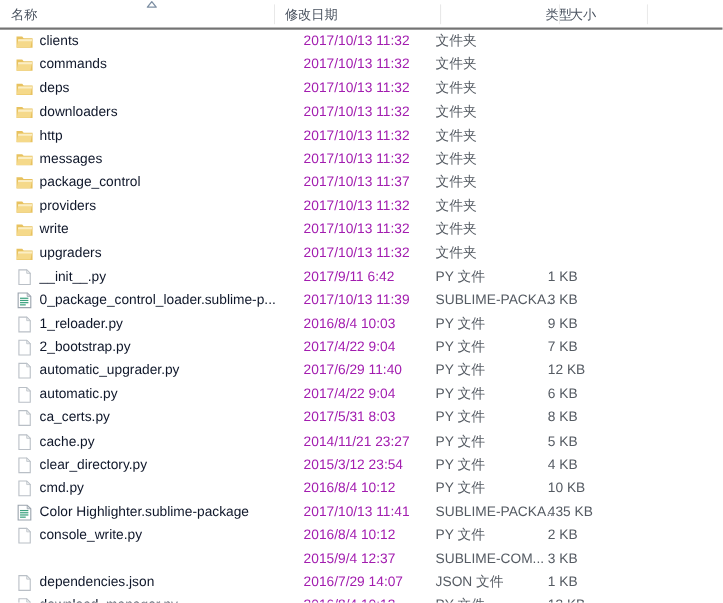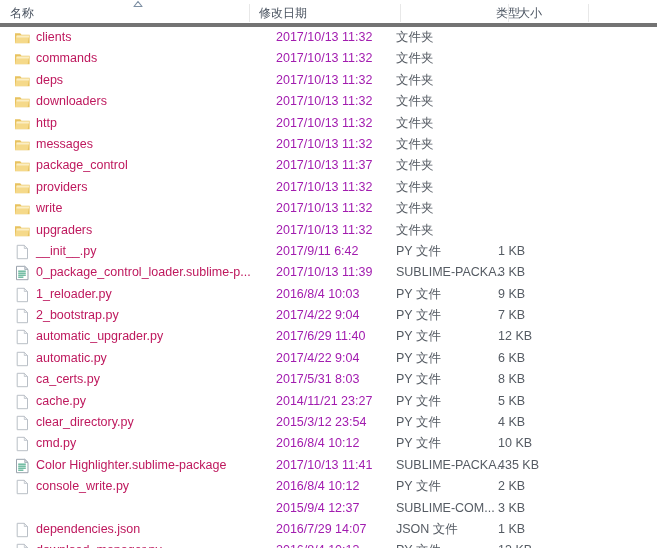--- a/index.html
+++ b/index.html
@@ -22,21 +22,21 @@
     height: 548px;
     background: #ffffff;
     overflow: hidden;
   }
 
   
   .col-header {
     position: relative;
     height: 27px;
     background: #ffffff;
-    border-bottom: 4px solid #737373;
+    border-bottom: 2px solid #737373;
     box-sizing: border-box;
   }
   .hcell {
     position: absolute;
     top: 0;
     height: 26px;
     line-height: 26px;
     font-size: 12px;
     color: #49525f;
     padding-left: 10px;
@@ -89,21 +89,21 @@
     height: 21.4px;
     line-height: 21.4px;
     font-size: 12.5px;
     box-sizing: border-box;
     white-space: nowrap;
     overflow: hidden;
   }
   .c-name {
     left: 14px;
     width: 252px;
-    color: #be185d;
+    color: #0f172a;
     padding-left: 22px;
   }
   .c-date {
     left: 276px;
     width: 112px;
     color: #a21caf;
   }
   .c-type {
     left: 396px;
     width: 106px;

